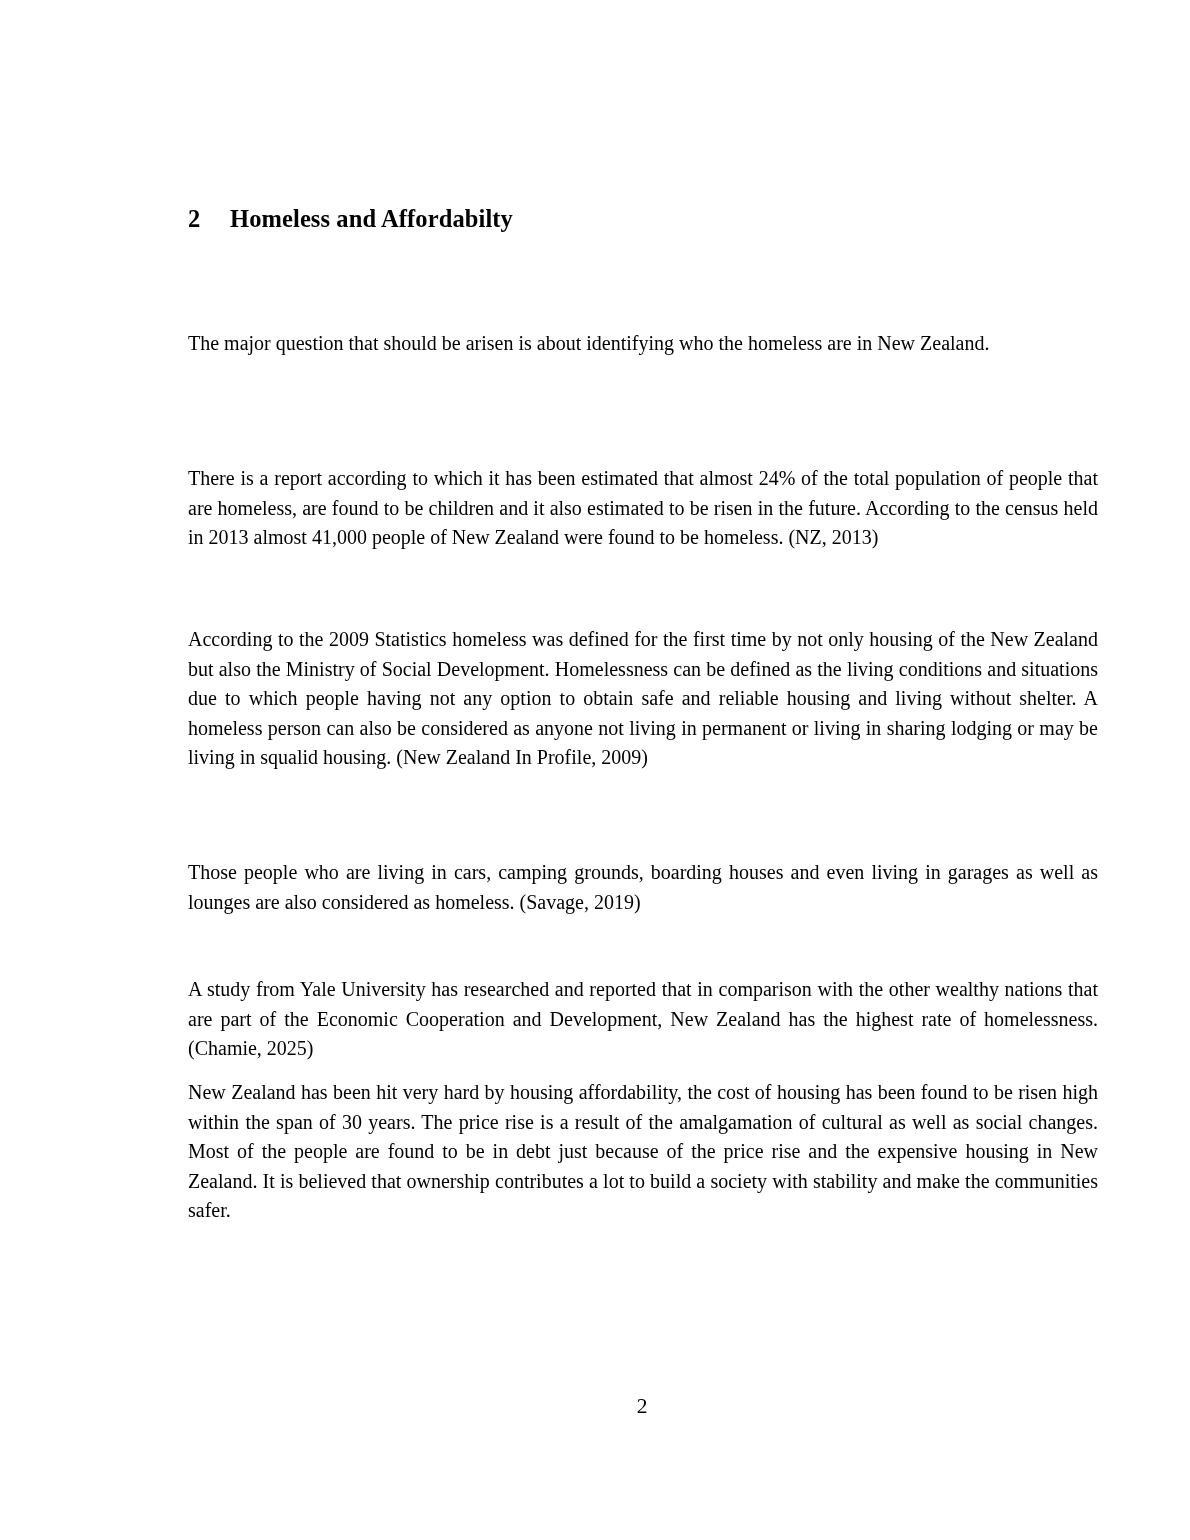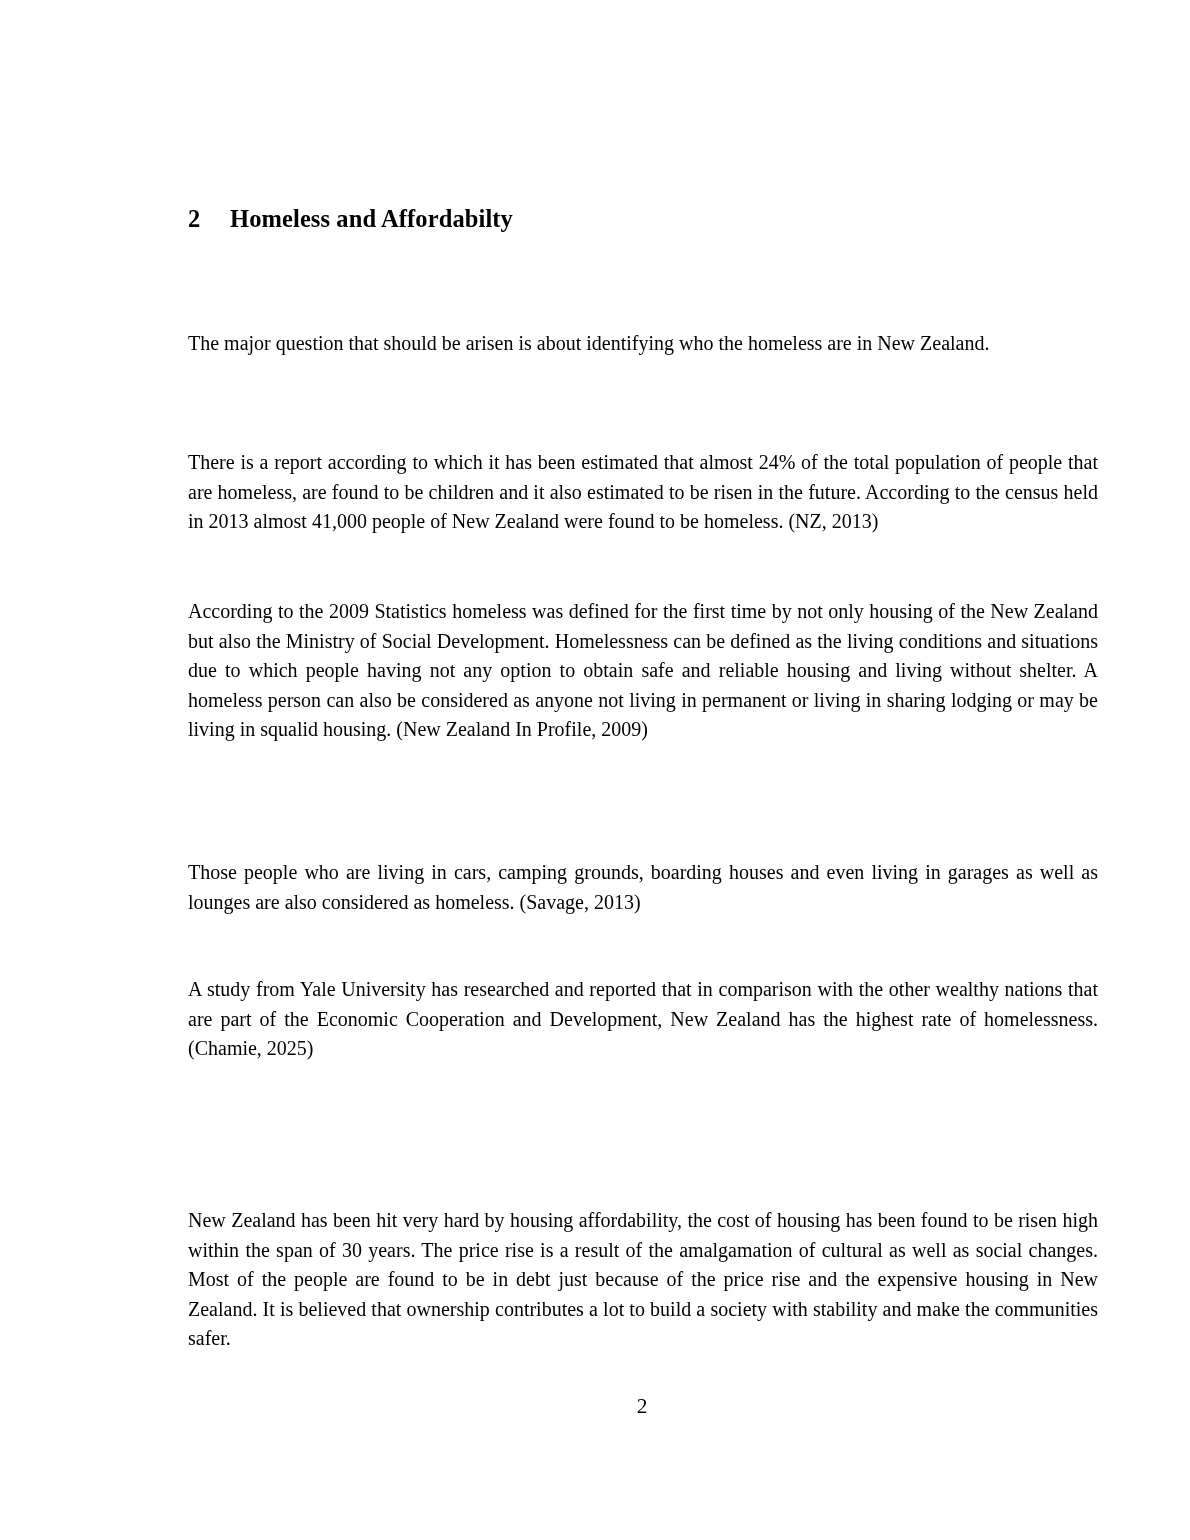--- a/index.html
+++ b/index.html
@@ -44,25 +44,25 @@
     position: absolute;
     left: 0;
     width: 910px;
     font-size: 20px;
     line-height: 29.6px;
     text-align: justify;
     text-justify: inter-word;
     margin: 0;
   }
   .p1 { top: 329px; }
-  .p2 { top: 448px; }
-  .p3 { top: 597px; }
+  .p2 { top: 464px; }
+  .p3 { top: 625px; }
   .p4 { top: 858px; }
   .p5 { top: 975px; }
-  .p6 { top: 1206px; }
+  .p6 { top: 1078px; }
 
   .page-number {
     position: absolute;
     top: 1392px;
     left: 0;
     width: 1190px;
     text-align: center;
     font-size: 21.5px;
     line-height: 28px;
   }
@@ -74,21 +74,21 @@
 
   <div class="content">
 
     <h1 class="heading">
       <span class="num">2</span><span>Homeless and Affordabilty</span>
     </h1>
 
     <p class="para p1">The major question that should be arisen is about identifying who the homeless are in New Zealand.</p>
     <p class="para p2">There is a report according to which it has been estimated that almost 24% of the total population of people that are homeless, are found to be children and it also estimated to be risen in the future. According to the census held in 2013 almost 41,000 people of New Zealand were found to be homeless.  (NZ, 2013)</p>
     <p class="para p3">According to the 2009 Statistics homeless was defined for the first time by not only housing of the New Zealand but also the Ministry of Social Development. Homelessness can be defined as the living conditions and situations due to which people having not any option to obtain safe and reliable housing and living without shelter. A homeless person can also be considered as anyone not living in permanent or living in sharing lodging or may be living in squalid housing.  (New Zealand In Profile, 2009)</p>
-    <p class="para p4">Those people who are living in cars, camping grounds, boarding houses and even living in garages as well as lounges are also considered as homeless.  (Savage, 2013)</p>
+    <p class="para p4">Those people who are living in cars, camping grounds, boarding houses and even living in garages as well as lounges are also considered as homeless.  (Savage, 2019)</p>
     <p class="para p5">A study from Yale University has researched and reported that in comparison with the other wealthy nations that are part of the Economic Cooperation and Development, New Zealand has the highest rate of homelessness. (Chamie, 2025)</p>
     <p class="para p6">New Zealand has been hit very hard by housing affordability, the cost of housing has been found to be risen high within the span of 30 years. The price rise is a result of the amalgamation of cultural as well as social changes. Most of the people are found to be in debt just because of the price rise and the expensive housing in New Zealand. It is believed that ownership contributes a lot to build a society with stability and make the communities safer.</p>
 
   </div>
 
   <div class="page-number">2</div>
 
 </div>
 
 </body></html>

